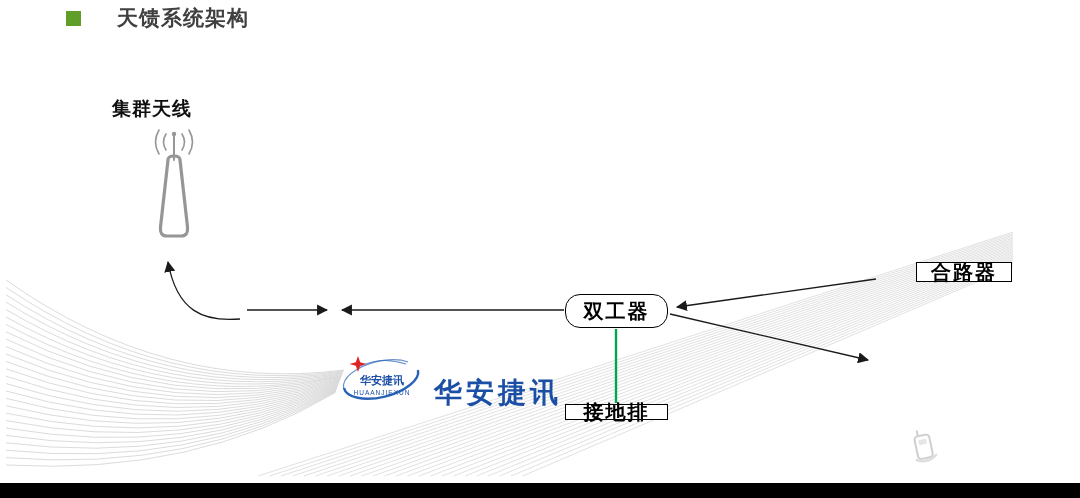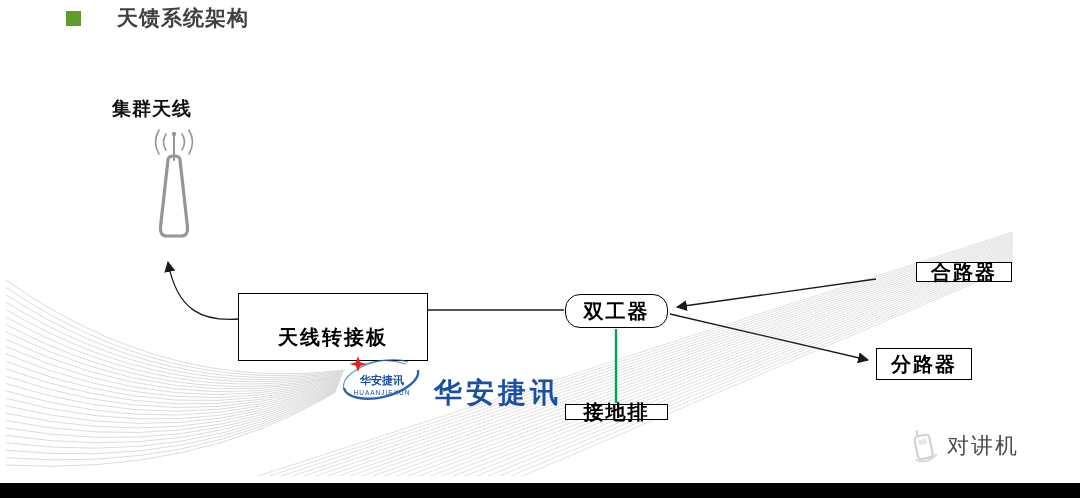--- a/index.html
+++ b/index.html
@@ -119,31 +119,25 @@
     <g stroke="#1a1a1a" stroke-width="1.3" fill="none">
       <path d="M 240 319 C 204 322 177 312 168 262" marker-end="url(#arr)"></path>
       <line x1="247" y1="310" x2="327" y2="310" marker-end="url(#arr)"></line>
       <line x1="564" y1="310" x2="342" y2="310" marker-end="url(#arr)"></line>
       <line x1="876" y1="279" x2="677" y2="307" marker-end="url(#arr)"></line>
       <line x1="670" y1="314" x2="868" y2="360" marker-end="url(#arr)"></line>
     </g>
     <line id="ground-line" x1="616" y1="329" x2="616" y2="403" stroke="#00a651" stroke-width="2.4"></line>
   </svg>
 
-  <div class="abs box box-adapter">
-      <span>天线转接板</span>
-    </div>
   <div class="abs box box-duplexer">
       <span>双工器</span>
     </div>
   <div class="abs box box-combiner">
       <span>合路器</span>
-    </div>
-  <div class="abs box box-splitter">
-      <span>分路器</span>
     </div>
   <div class="abs box box-ground">
       <span>接地排</span>
     </div>
 
   <div class="abs watermark">
     <svg width="88" height="60" viewBox="0 0 88 60">
       <g fill="none" stroke="#2a62b8">
         <path d="M 6 36 A 36 17 -14 1 0 80 18" stroke-width="2.4"></path>
         <path d="M 14 44 A 36 17 -14 0 1 70 10" stroke-width="1.2" opacity="0.7"></path>
@@ -158,17 +152,16 @@
 
   <div class="abs brand">
     <svg width="34" height="36" viewBox="0 0 34 36">
       <g transform="rotate(-12 17 18)">
         <line x1="12" y1="7" x2="12" y2="1" stroke="#cfcfcf" stroke-width="2"></line>
         <rect x="8" y="7" width="15" height="23" rx="3.5" fill="#ffffff" stroke="#cfcfcf" stroke-width="2"></rect>
         <rect x="11.5" y="11" width="8" height="5" rx="1" fill="#e6e6e6"></rect>
         <path d="M 6 30 Q 16 36 26 29" fill="none" stroke="#dedede" stroke-width="2.5" stroke-linecap="round"></path>
       </g>
     </svg>
-    <span class="brand-text">对讲机</span>
   </div>
 
   <div class="abs bottom-bar"></div>
 </div>
 
 </body></html>

